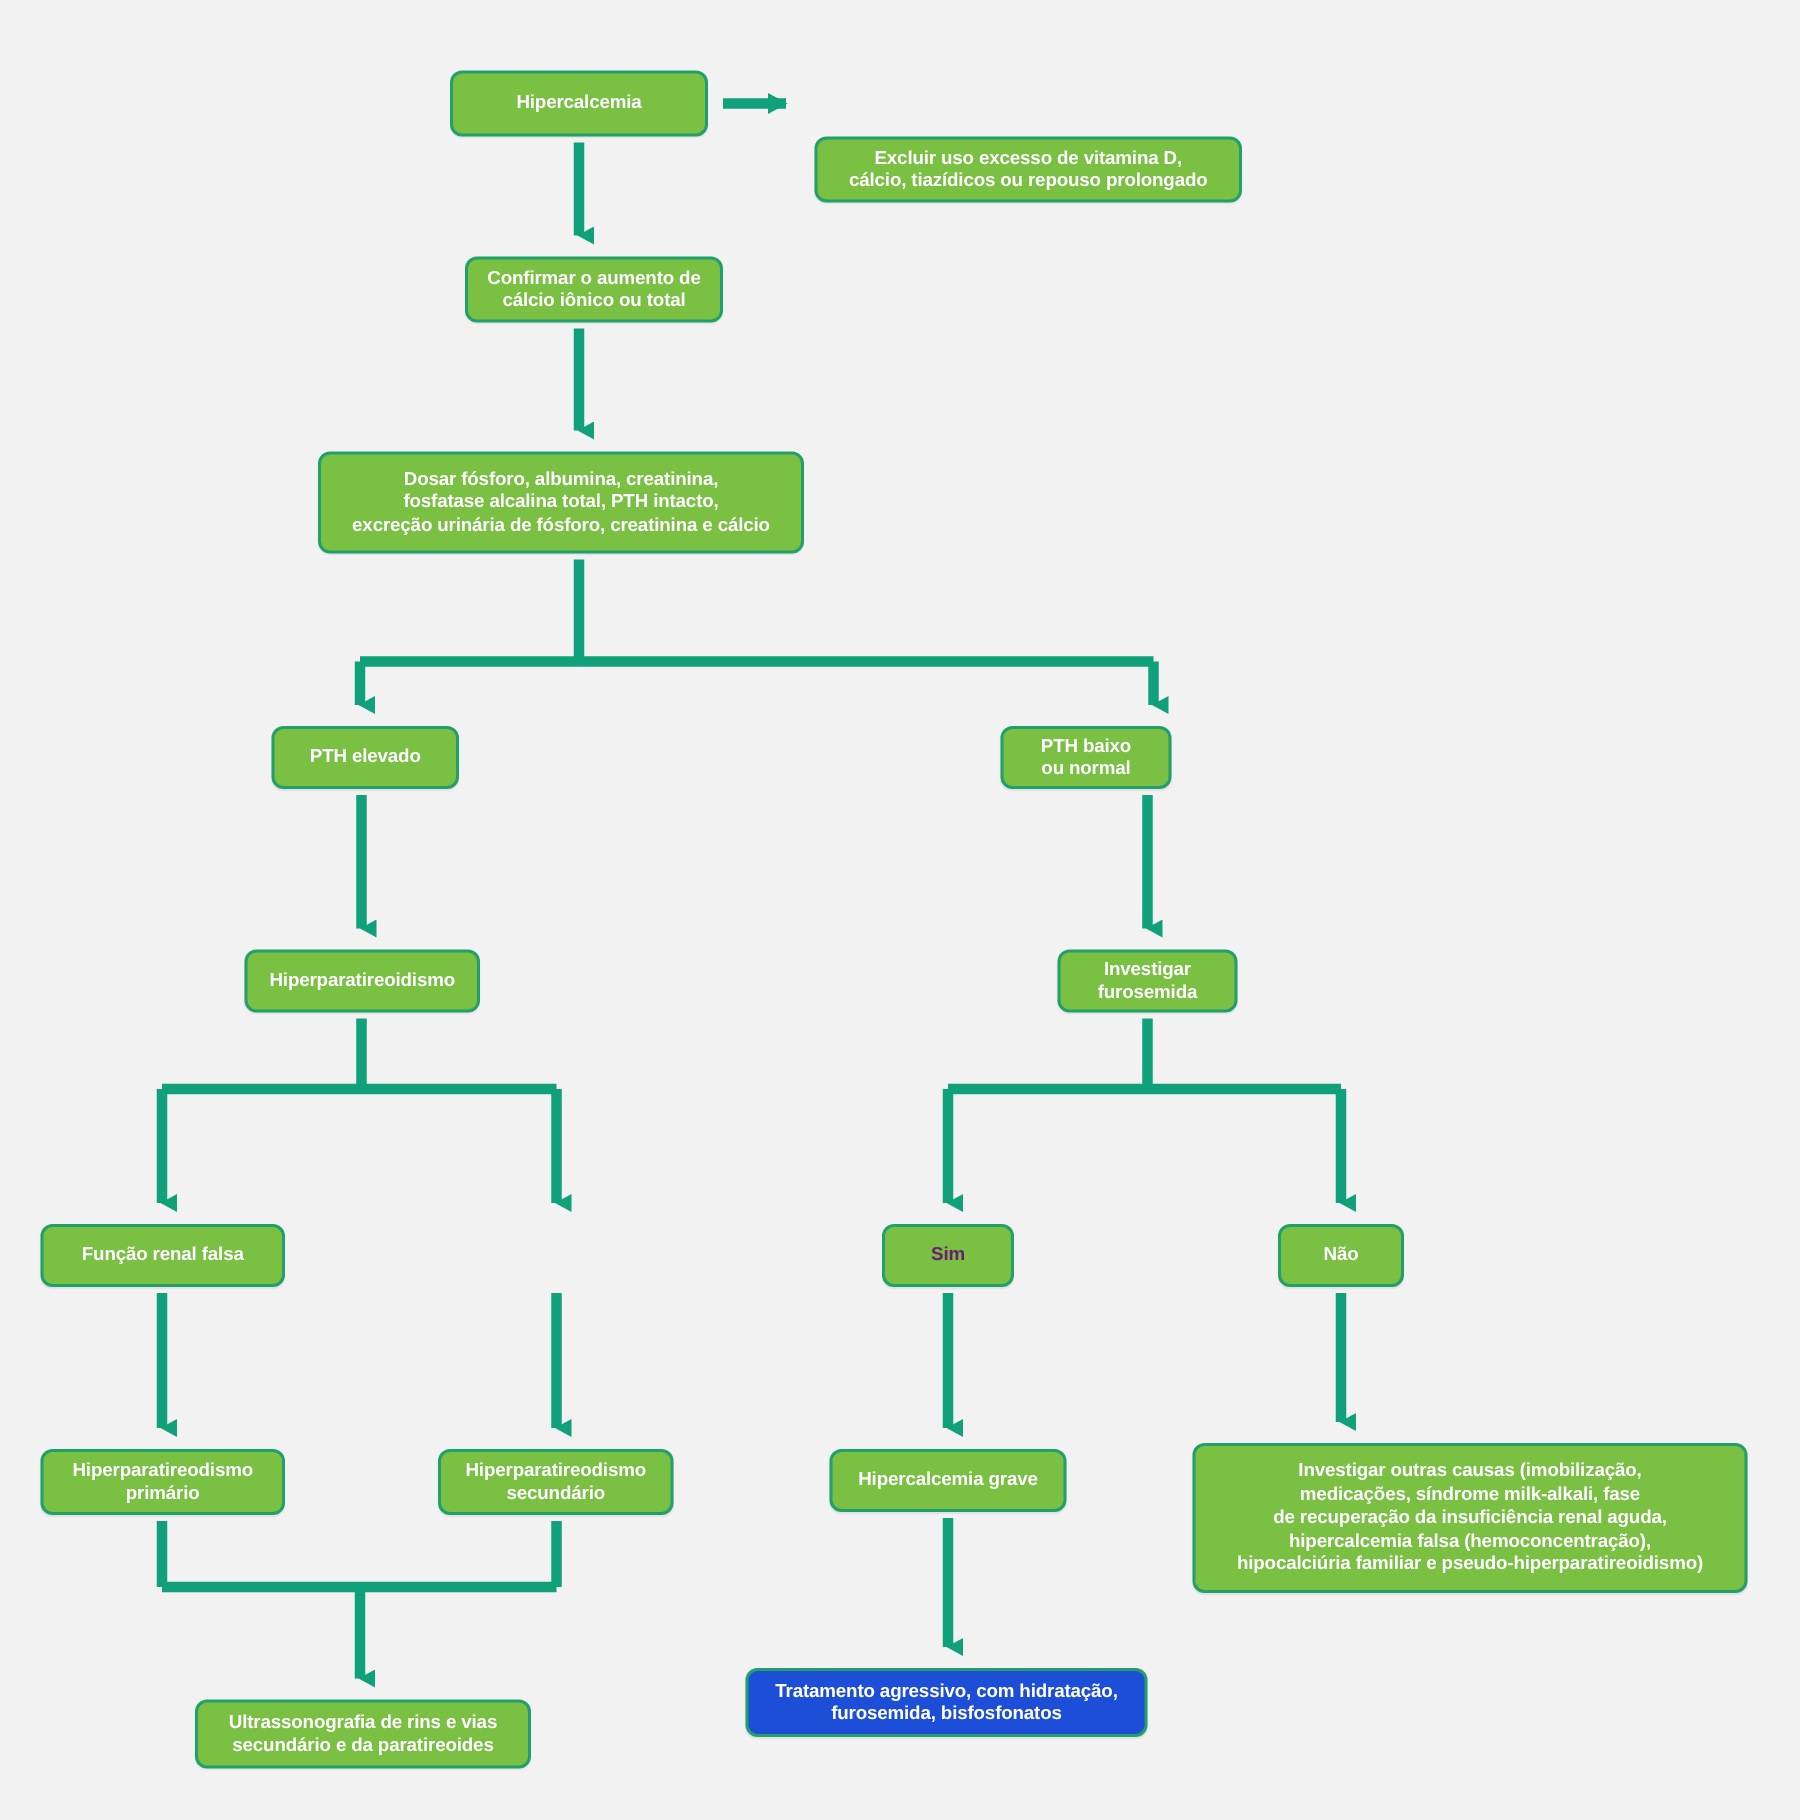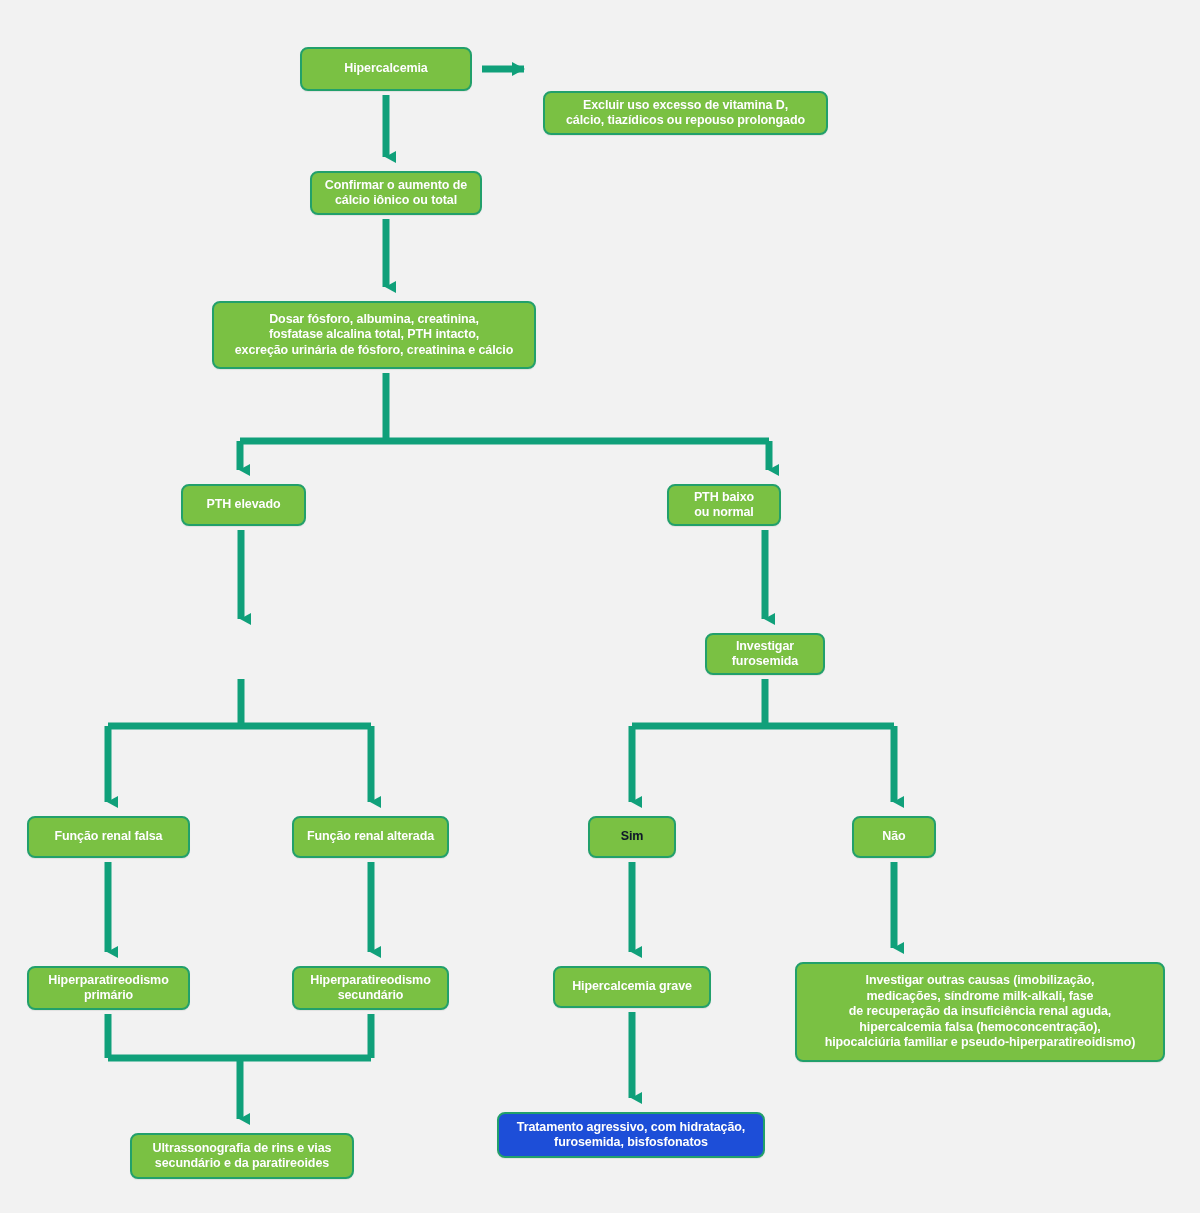--- a/index.html
+++ b/index.html
@@ -114,25 +114,25 @@
   <div class="node" style="left: 543px; top: 47px; width: 285px; height: 44px; background: rgb(122, 193, 67); border-color: rgb(34, 160, 107); color: rgb(255, 255, 255); margin-top: 44px;">Excluir uso excesso de vitamina D,
 cálcio, tiazídicos ou repouso prolongado</div>
   <div class="node" style="left: 300px; top: 171px; width: 172px; height: 44px; background: rgb(122, 193, 67); border-color: rgb(34, 160, 107); color: rgb(255, 255, 255); margin-left: 10px;">Confirmar o aumento de
 cálcio iônico ou total</div>
   <div class="node" style="left: 212px; top: 301px; width: 324px; height: 68px; background: rgb(122, 193, 67); border-color: rgb(34, 160, 107); color: rgb(255, 255, 255);">Dosar fósforo, albumina, creatinina,
 fosfatase alcalina total, PTH intacto,
 excreção urinária de fósforo, creatinina e cálcio</div>
   <div class="node" style="left: 181px; top: 484px; width: 125px; height: 42px; background: rgb(122, 193, 67); border-color: rgb(34, 160, 107); color: rgb(255, 255, 255);">PTH elevado</div>
   <div class="node" style="left: 667px; top: 484px; width: 114px; height: 42px; background: rgb(122, 193, 67); border-color: rgb(34, 160, 107); color: rgb(255, 255, 255);">PTH baixo
 ou normal</div>
+  <div class="node" style="left: 163px; top: 633px; width: 157px; height: 42px; background: rgb(122, 193, 67); border-color: rgb(34, 160, 107); color: rgb(255, 255, 255);">Hiperparatireoidismo</div>
   <div class="node" style="left: 705px; top: 633px; width: 120px; height: 42px; background: rgb(122, 193, 67); border-color: rgb(34, 160, 107); color: rgb(255, 255, 255);">Investigar
 furosemida</div>
   <div class="node" style="left: 27px; top: 816px; width: 163px; height: 42px; background: rgb(122, 193, 67); border-color: rgb(34, 160, 107); color: rgb(255, 255, 255);">Função renal falsa</div>
-  <div class="node" style="left: 292px; top: 816px; width: 157px; height: 42px; background: rgb(122, 193, 67); border-color: rgb(34, 160, 107); color: rgb(255, 255, 255);">Função renal alterada</div>
-  <div class="node" style="left: 588px; top: 816px; width: 88px; height: 42px; background: rgb(122, 193, 67); border-color: rgb(34, 160, 107); color: #0f172a;">Sim</div>
+  <div class="node" style="left: 588px; top: 816px; width: 88px; height: 42px; background: rgb(122, 193, 67); border-color: rgb(34, 160, 107); color: #701a75;">Sim</div>
   <div class="node" style="left: 852px; top: 816px; width: 84px; height: 42px; background: rgb(122, 193, 67); border-color: rgb(34, 160, 107); color: rgb(255, 255, 255);">Não</div>
   <div class="node" style="left: 27px; top: 966px; width: 163px; height: 44px; background: rgb(122, 193, 67); border-color: rgb(34, 160, 107); color: rgb(255, 255, 255);">Hiperparatireodismo
 primário</div>
   <div class="node" style="left: 292px; top: 966px; width: 157px; height: 44px; background: rgb(122, 193, 67); border-color: rgb(34, 160, 107); color: rgb(255, 255, 255);">Hiperparatireodismo
 secundário</div>
   <div class="node" style="left: 553px; top: 966px; width: 158px; height: 42px; background: rgb(122, 193, 67); border-color: rgb(34, 160, 107); color: rgb(255, 255, 255);">Hipercalcemia grave</div>
   <div class="node" style="left: 795px; top: 962px; width: 370px; height: 100px; background: rgb(122, 193, 67); border-color: rgb(34, 160, 107); color: rgb(255, 255, 255);">Investigar outras causas (imobilização,
 medicações, síndrome milk-alkali, fase
 de recuperação da insuficiência renal aguda,
 hipercalcemia falsa (hemoconcentração),

